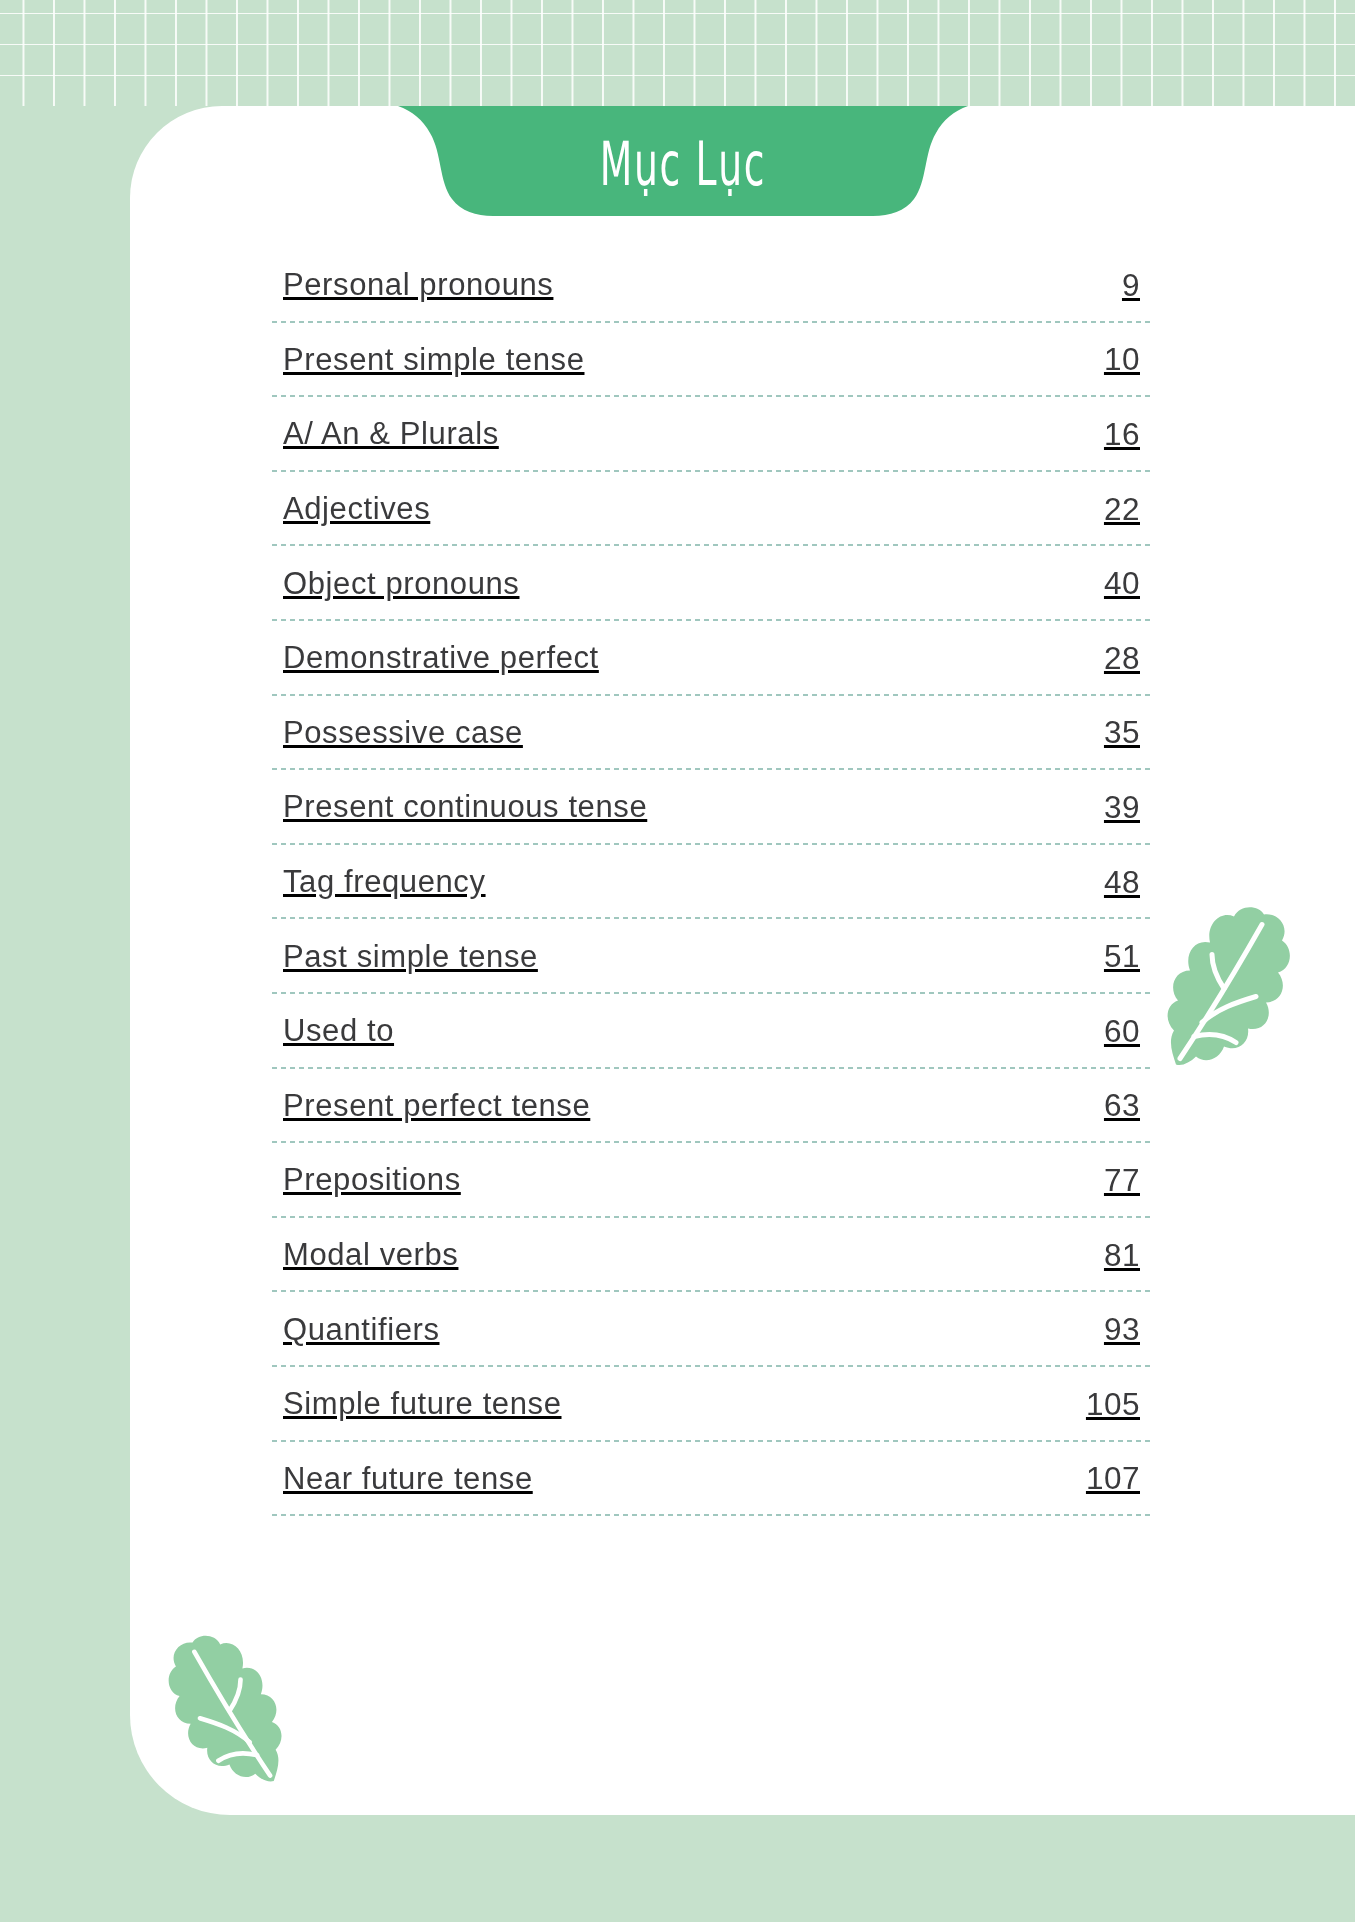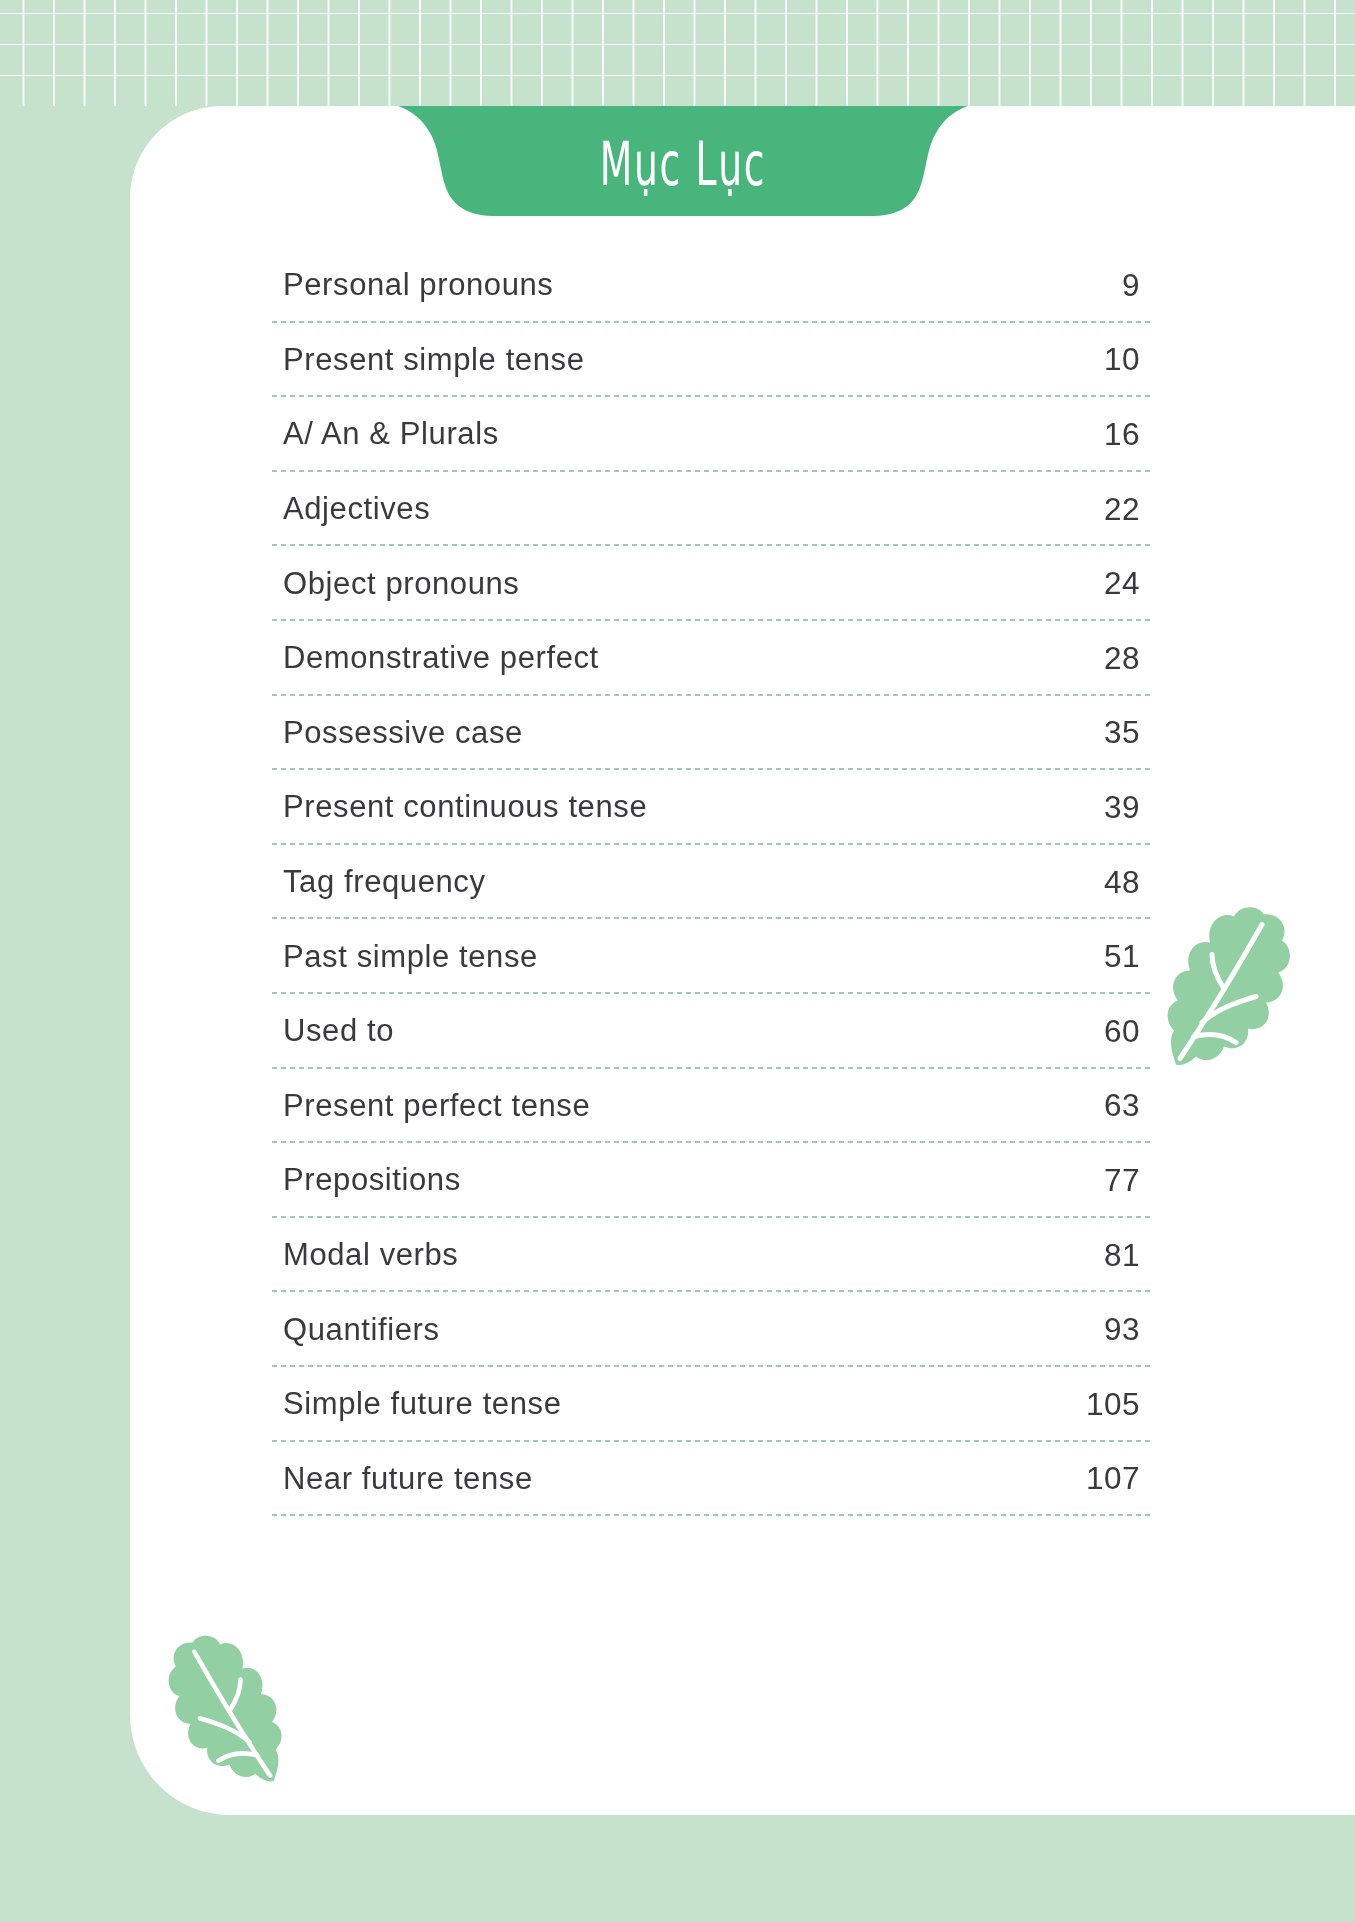--- a/index.html
+++ b/index.html
@@ -42,21 +42,21 @@
   .banner .title{
     position:absolute;left:0;top:2px;width:100%;height:100%;
     display:flex;align-items:center;justify-content:center;
     color:#ffffff;
     font-family:"DejaVu Sans", sans-serif;
     font-size:46px;font-weight:400;letter-spacing:2px;
     transform:scale(0.82,1.32);
   }
   
   .toc{
-    position:absolute;left:272px;top:248px;width:878px;
+    position:absolute;left:272px;top:248px;width:878px;text-decoration:underline;
   }
   .toc-row{
     position:relative;
     height:74.6px;
     display:flex;align-items:center;justify-content:space-between;
   }
   .toc-row::after{
     content:"";position:absolute;left:0;right:0;bottom:0;height:2px;
     background:repeating-linear-gradient(90deg, var(--divider) 0 5px, transparent 5px 9px);
     opacity:.85;
@@ -102,21 +102,21 @@
     <div class="toc-row">
       <span class="toc-label">A/ An &amp; Plurals</span>
       <span class="toc-page">16</span>
     </div>
     <div class="toc-row">
       <span class="toc-label">Adjectives</span>
       <span class="toc-page">22</span>
     </div>
     <div class="toc-row">
       <span class="toc-label">Object pronouns</span>
-      <span class="toc-page">24</span>
+      <span class="toc-page">40</span>
     </div>
     <div class="toc-row">
       <span class="toc-label">Demonstrative perfect</span>
       <span class="toc-page">28</span>
     </div>
     <div class="toc-row">
       <span class="toc-label">Possessive case</span>
       <span class="toc-page">35</span>
     </div>
     <div class="toc-row">

